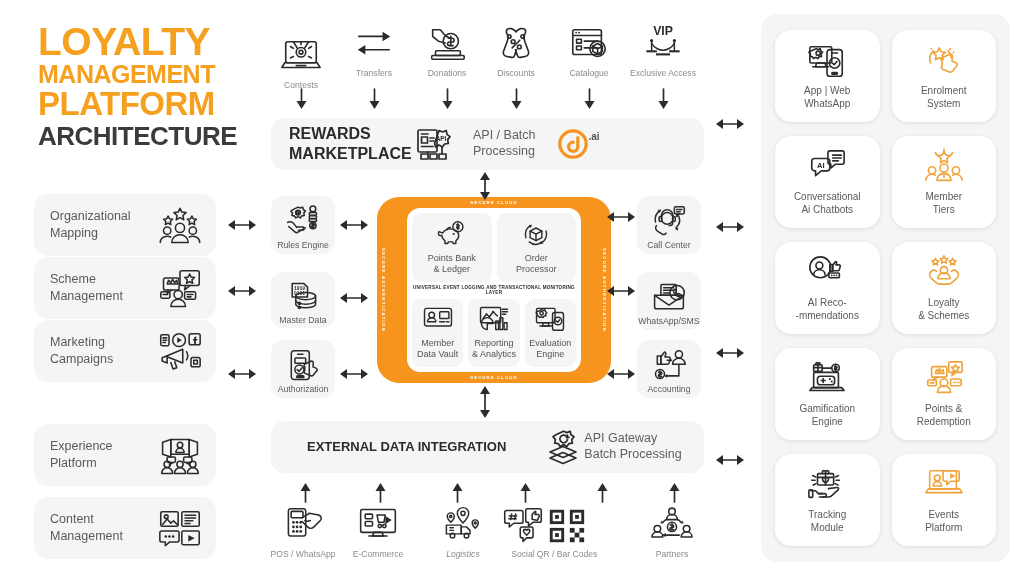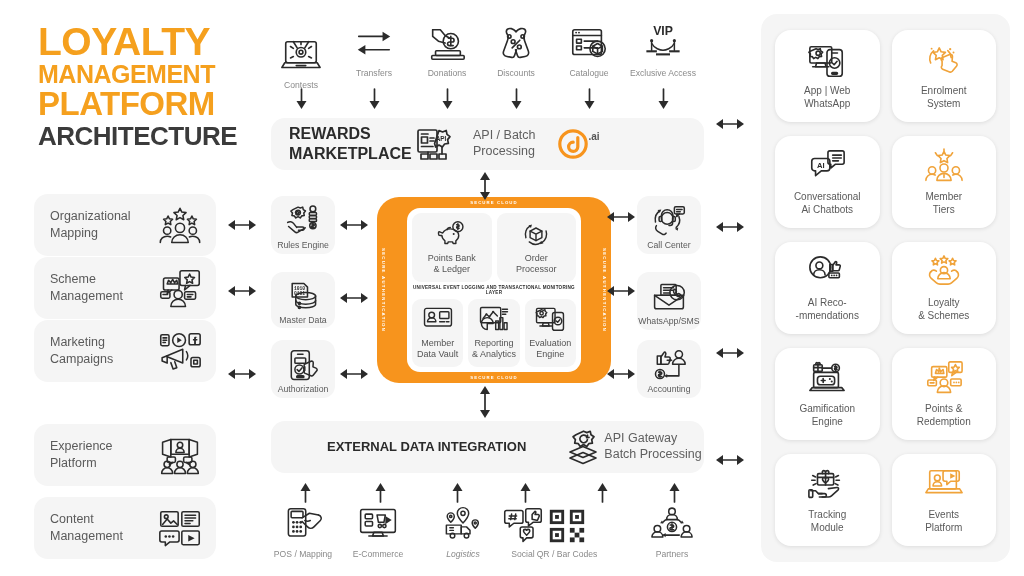--- a/index.html
+++ b/index.html
@@ -589,21 +589,21 @@
                 <path class="st" d="M26.5 19l1.6 1.6 2.6-3"></path>
               </svg>
             </div>
       <div class="cap">Evaluation<br>Engine</div>
           </div>
         </div>
     </div>
   </div>
 
   <div class="abs banner" style="top:421px;">
-    <div style="margin-left:20px;padding-left:36px;">
+    <div style="padding-left:36px;">
       <div class="btitle" style="font-size:13px;">EXTERNAL DATA INTEGRATION</div>
     </div>
     <div style="margin-left:36px;">
       <svg width="42" height="38" viewBox="0 0 42 38">
         <path class="st" d="M8 24 L21 18.5 L34 24 L21 29.5 Z"></path>
         <path class="st" d="M8 30 L21 24.5 L34 30 L21 35.5 Z"></path>
         <path class="st" d="M21.5 3.2 l3.4 1.4 3.3-1.3 .8 3.5 3 2-2.3 2.8 .7 3.6-3.6 .5-2 2.8-3.3-1.9-3.3 1.9-1.9-2.8-3.6-.5 .7-3.6L11 8.8l3-2z"></path>
         <path class="st" d="M24.3 8.2a3.8 3.8 0 1 0 1.1 3.4"></path>
         <polyline class="st" points="25.6,7.2 24.6,9.6 27,9.3"></polyline>
       </svg>
@@ -633,21 +633,21 @@
             <circle class="fl" cx="16.5" cy="24" r="1.5"></circle>
             <circle class="fl" cx="20.5" cy="24" r="1.5"></circle>
             <circle class="fl" cx="12.5" cy="29" r="1.5"></circle>
             <circle class="fl" cx="16.5" cy="29" r="1.5"></circle>
             <circle class="fl" cx="20.5" cy="29" r="1.5"></circle>
             <path class="st" d="M22 14l8-5 10 2"></path>
             <path class="st" d="M40 11c3 1 4 4 2 6l-7 7c-2 2-5 2-7 0l-6-6"></path>
             <path class="st" d="M25 17c2 1 4 1 6 0"></path>
           </svg>
         </div>
-      <div class="cap">POS / Mapping</div>
+      <div class="cap">POS / WhatsApp</div>
       </div>
       <div class="abs" style="left: 375px; top: 482px;">
         <svg width="11" height="20">
           <line class="st" x1="5.5" y1="20" x2="5.5" y2="8" stroke-width="2.2"></line>
           <path class="fl" d="M0.5 9h10L5.5 1z"></path>
         </svg>
       </div>
       <div class="abs chan" style="left: 340px; top: 505px;">
         <div class="ico">
           <svg viewBox="0 0 46 42">

